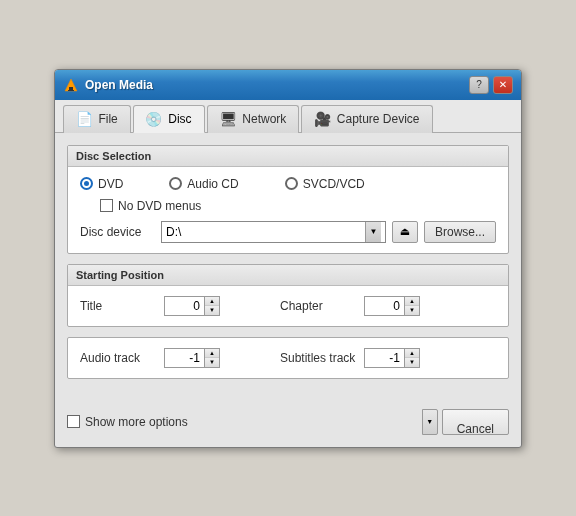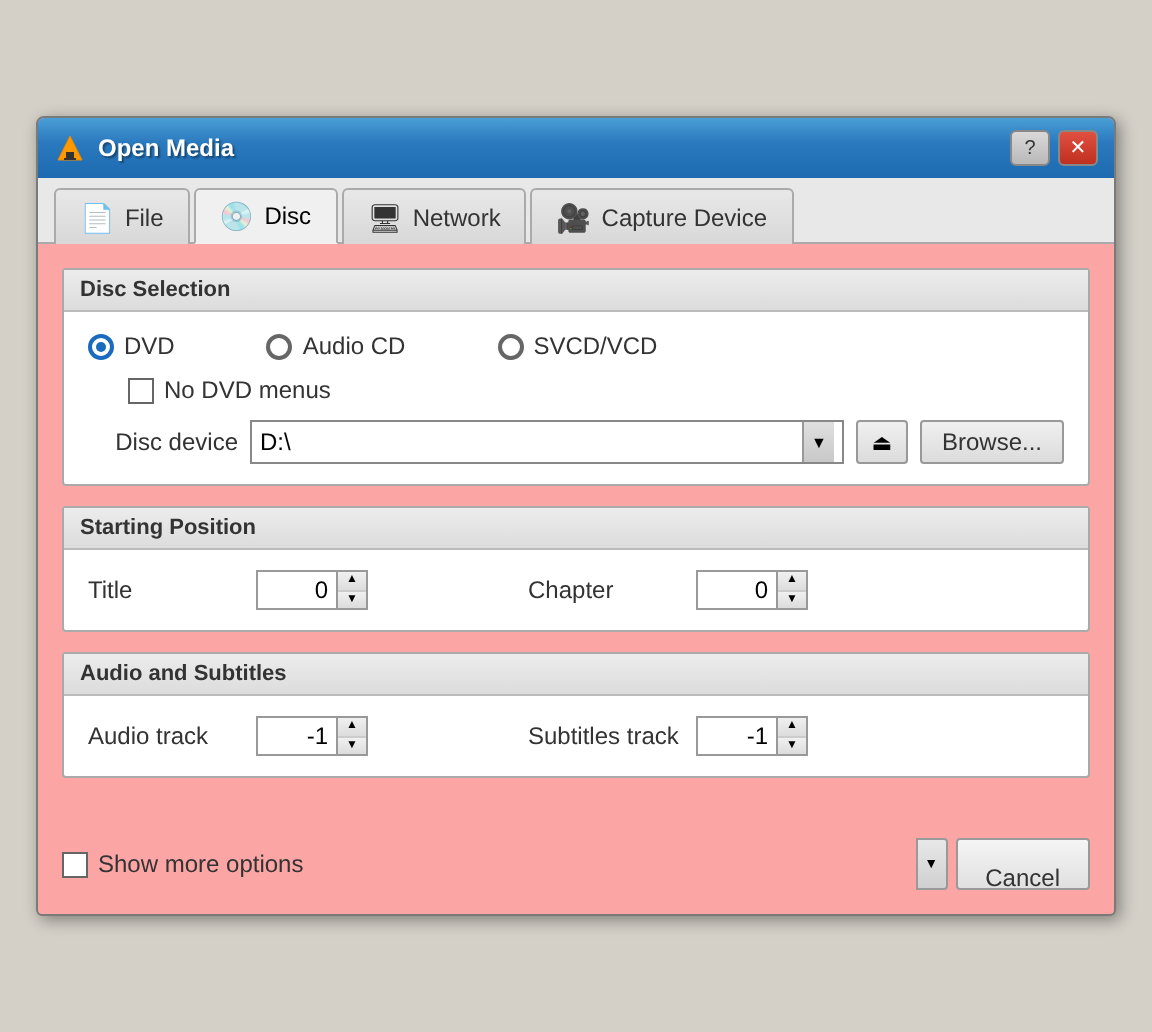--- a/index.html
+++ b/index.html
@@ -8,22 +8,22 @@
       font-size: 12px;
       background: #d4d0c8;
       display: flex;
       align-items: center;
       justify-content: center;
       width: 576px;
       height: 516px;
       overflow: hidden;
     }
     .window {
-      width: 540px;
-      background: #fca5a5;
+      width: 468px;
+      background: #e5e5e5;
       border: 1px solid #7a7a7a;
       box-shadow: 2px 2px 8px rgba(0,0,0,0.4);
       border-radius: 4px 4px 3px 3px;
       display: flex;
       flex-direction: column;
     }
     .title-bar {
       background: linear-gradient(180deg, #4a9fd5 0%, #2b7abf 40%, #1c6aaf 100%);
       height: 30px;
       display: flex;
@@ -176,21 +176,20 @@
     .device-row {
       display: flex;
       align-items: center;
       gap: 6px;
       margin-top: 8px;
     }
     .device-label {
       font-size: 12px;
       color: #333;
       min-width: 75px;
-      text-align: right;
     }
     .combo-box {
       flex: 1;
       height: 22px;
       border: 1px solid #888;
       background: white;
       display: flex;
       align-items: center;
       padding: 0 4px;
       justify-content: space-between;
@@ -258,21 +257,21 @@
       justify-content: center;
       font-size: 6px;
       cursor: pointer;
       border-bottom: 1px solid #ccc;
       line-height: 1;
     }
     .spinner-down { border-bottom: none; }
     .spinner-group {
       display: flex;
       align-items: center;
-      gap: 80px;
+      gap: 60px;
     }
     .spinner-pair {
       display: flex;
       align-items: center;
       gap: 4px;
     }
     .spinner-pair-label {
       font-size: 12px;
       color: #333;
       min-width: 80px;
@@ -431,21 +430,20 @@
                 <div class="spinner-up">▲</div>
                 <div class="spinner-down">▼</div>
               </div>
             </div>
           </div>
         </div>
       </div>
     </div>
 
     <div class="section">
-      <div class="section-title">Audio and Subtitles</div>
       <div class="section-content">
         <div class="spinner-group">
           <div class="spinner-pair">
             <span class="spinner-pair-label">Audio track</span>
             <div class="spinner">
               <input class="spinner-input" type="text" value="-1" style="">
               <div class="spinner-arrows">
                 <div class="spinner-up">▲</div>
                 <div class="spinner-down">▼</div>
               </div>

